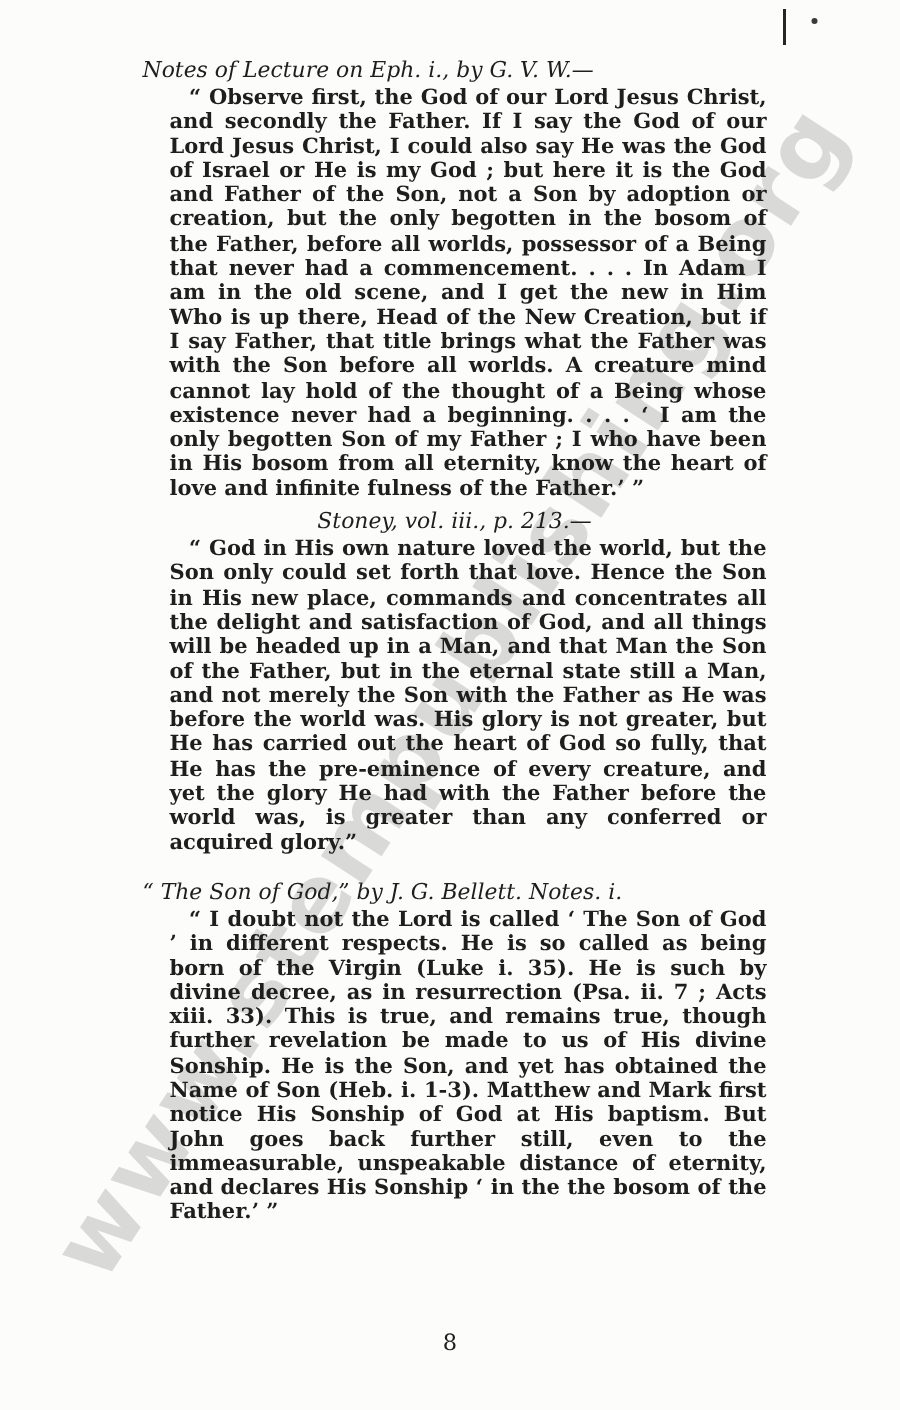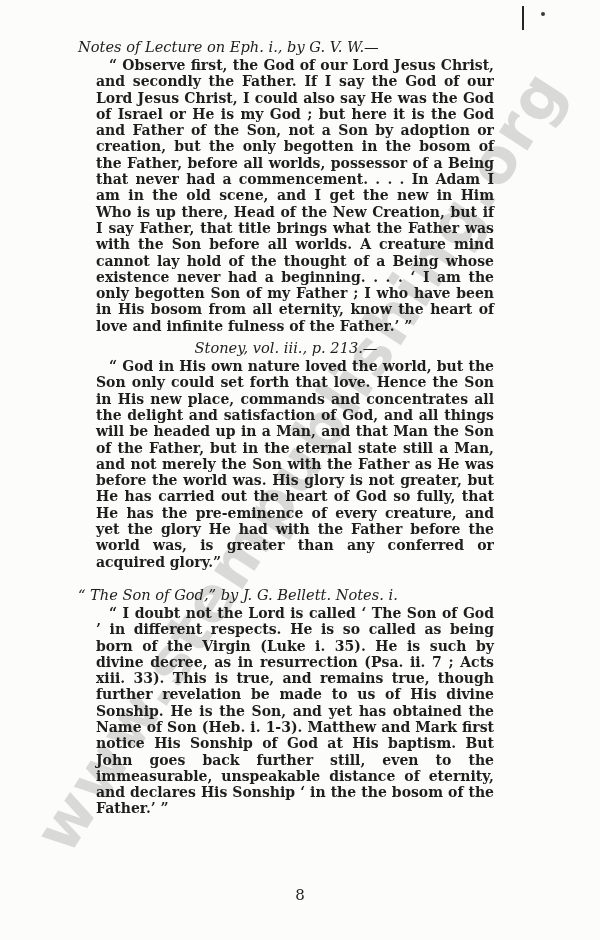--- a/index.html
+++ b/index.html
@@ -46,21 +46,21 @@
     top: 12px;
     width: 4px;
     height: 4px;
     border-radius: 50%;
     background: #3a3a3a;
     z-index: 1;
   }
 
   .content {
     position: absolute;
-    left: 78px;
+    left: 95px;
     top: 38px;
     width: 416px;
     z-index: 1;
     font-size: 14px;
     line-height: 16.3px;
   }
 
   .heading {
     font-style: italic;
     font-weight: normal;

